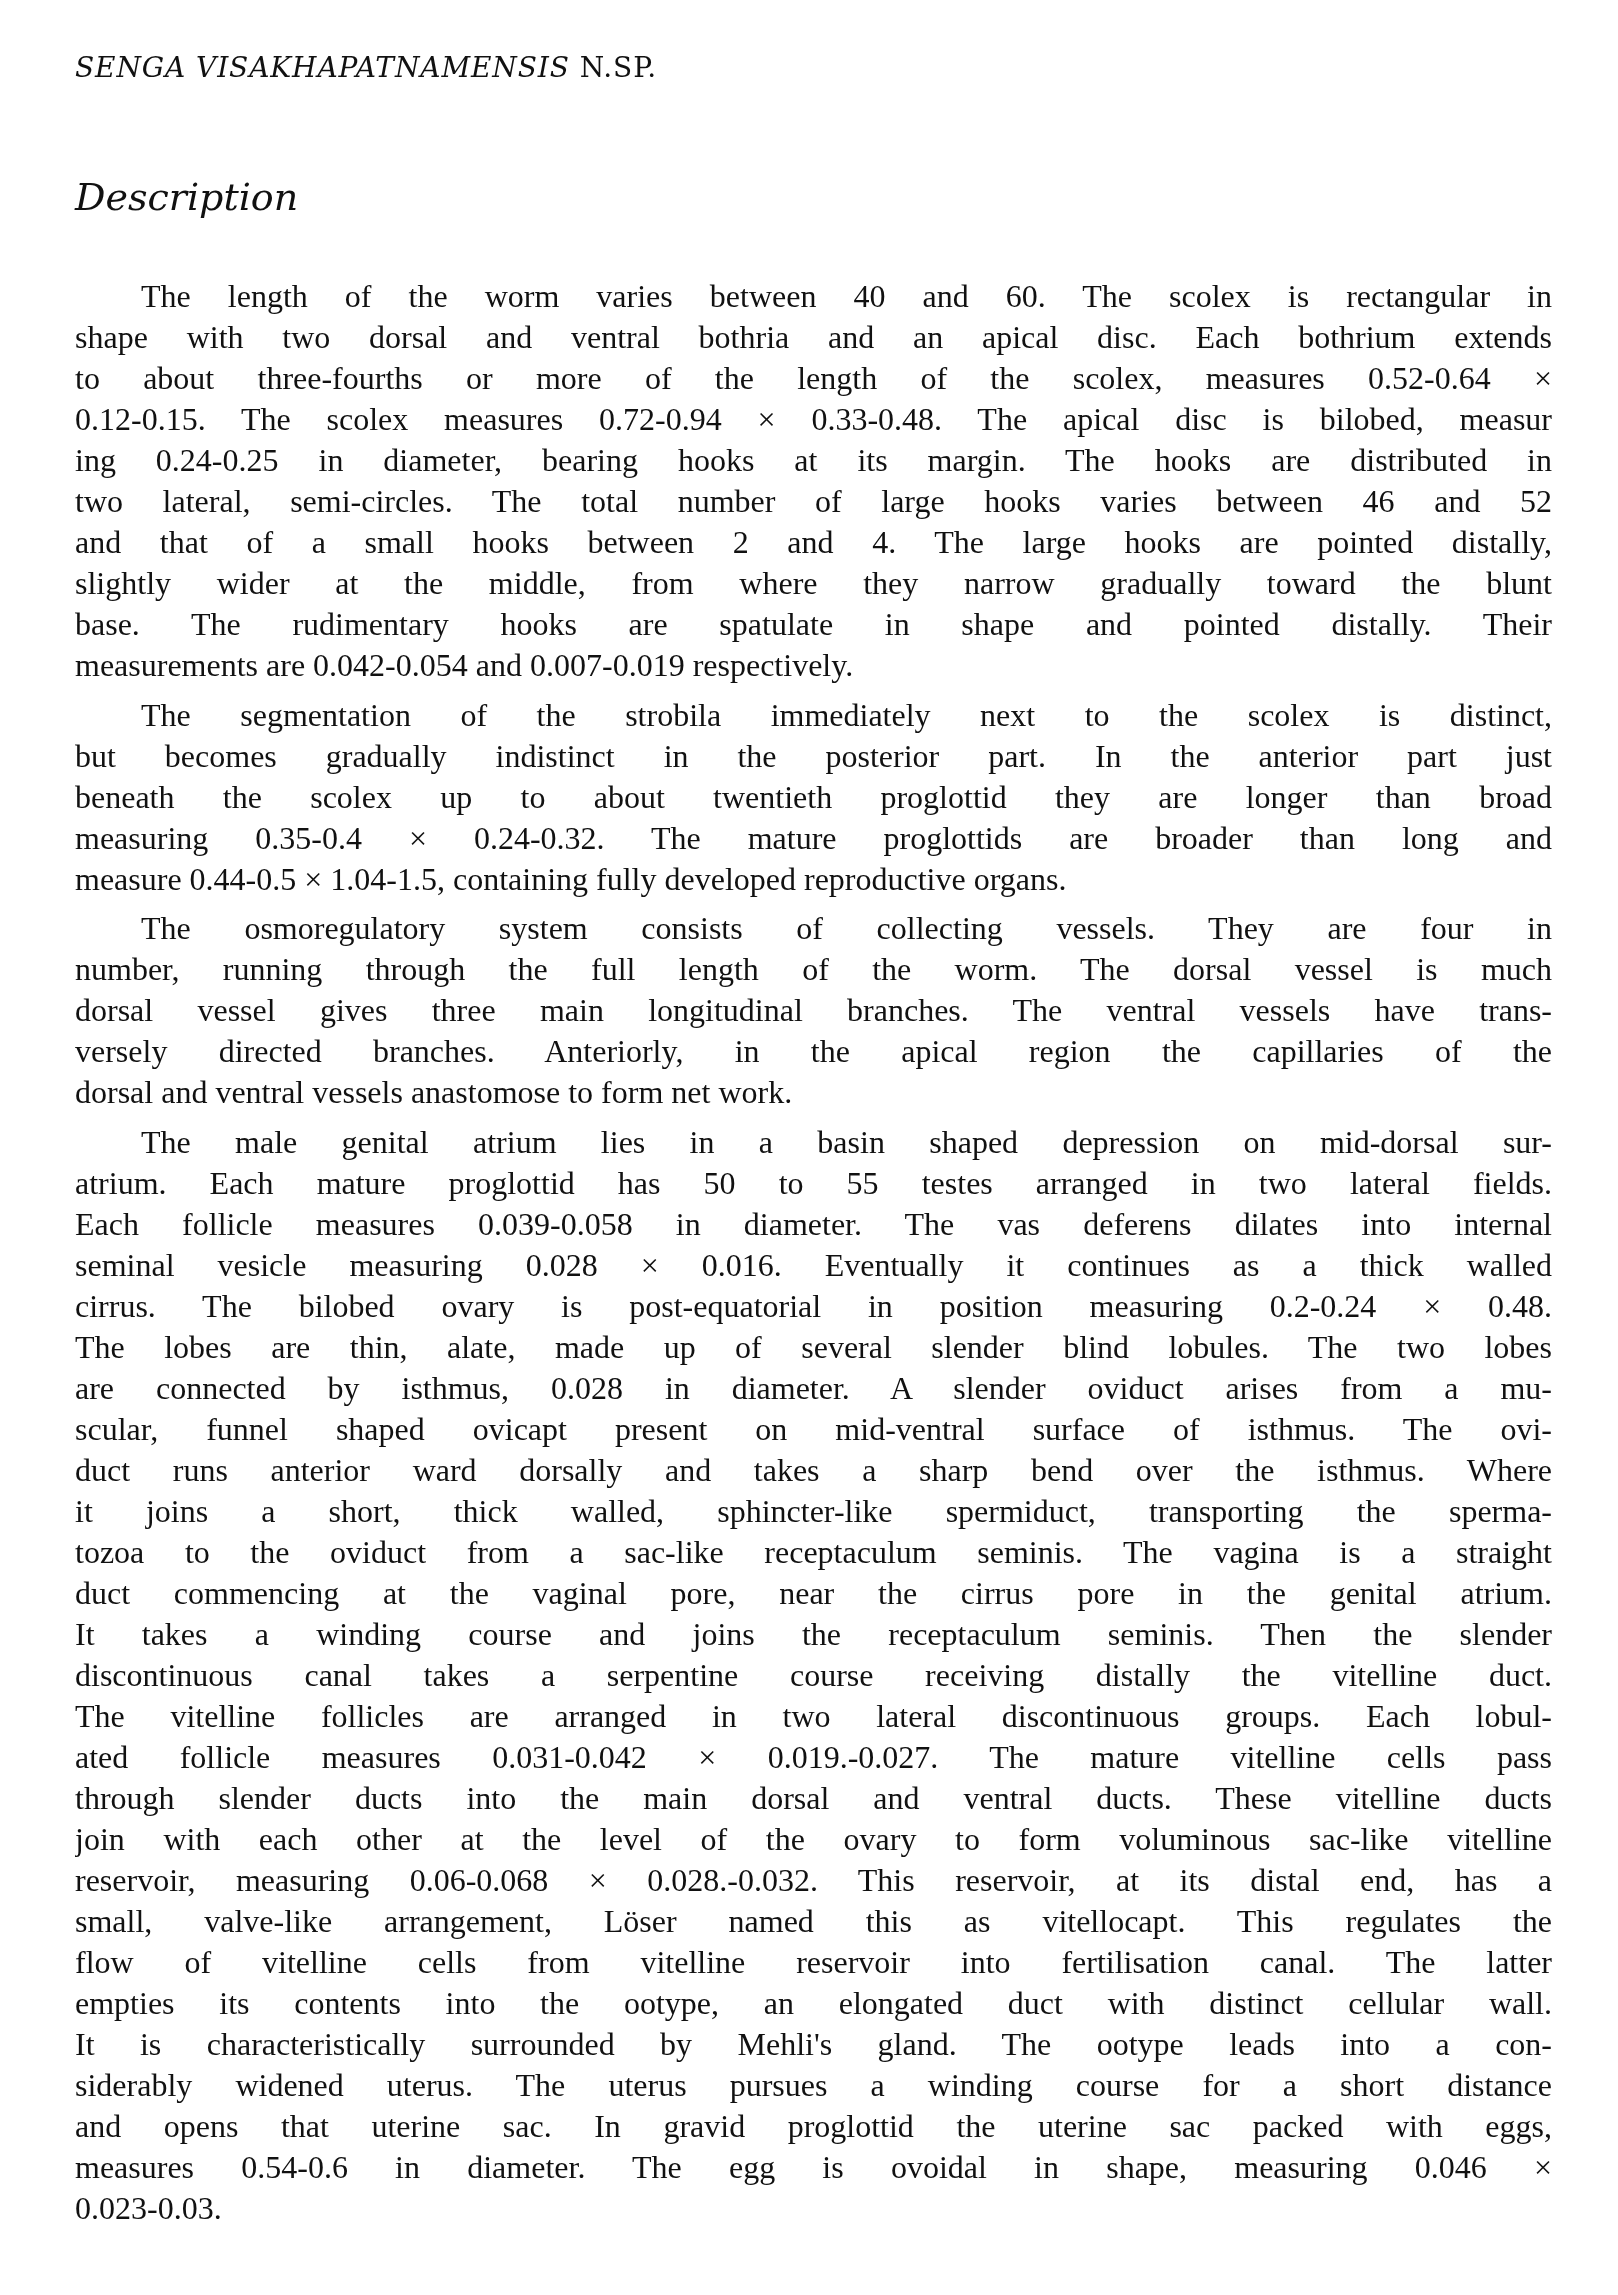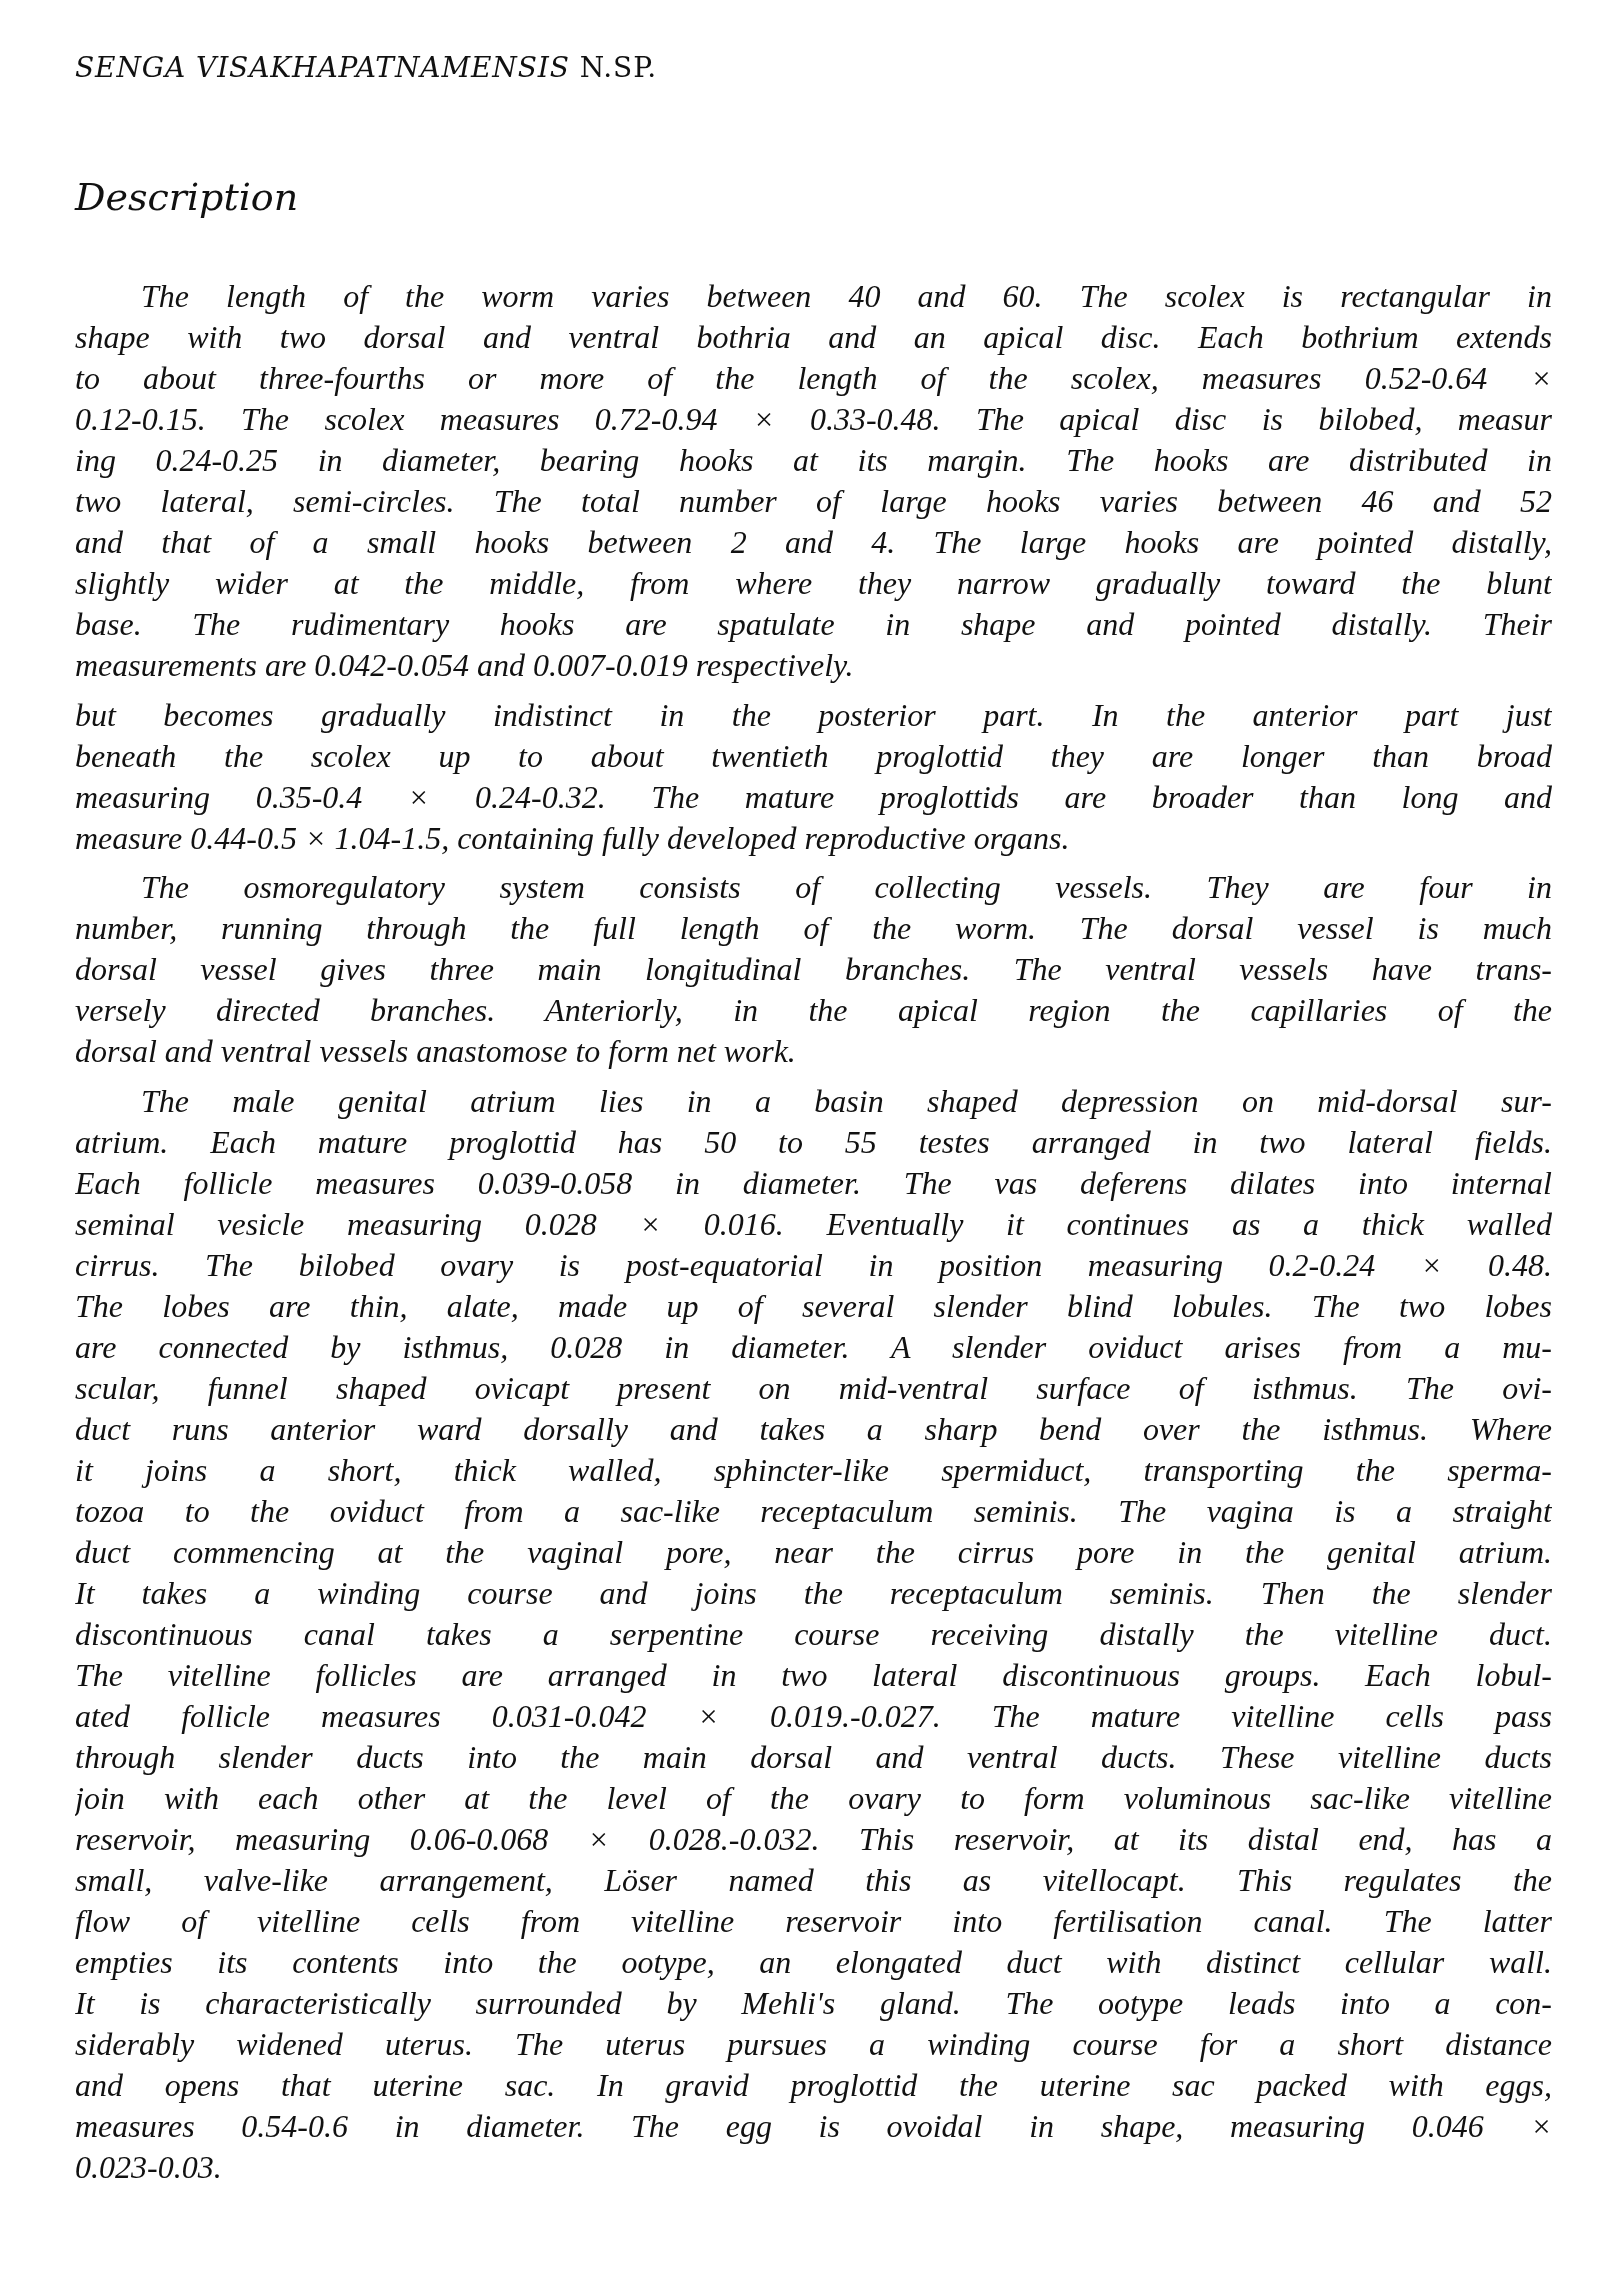--- a/index.html
+++ b/index.html
@@ -56,21 +56,20 @@
     .para {
       margin: 0 0 8.6px 0;
     }
     .line {
       display: block;
       text-align: justify;
       text-align-last: justify;
       white-space: normal;
       height: 41px;
       overflow: hidden;
-      font-style: italic;
     }
     .line.first {
       padding-left: 66px;
     }
     .line.last {
       text-align-last: left;
     }
   </style>
 </head>
 <body>
@@ -90,20 +89,21 @@
         <span class="line">to about three-fourths or more of the length of the scolex, measures 0.52-0.64 ×</span>
         <span class="line">0.12-0.15. The scolex measures 0.72-0.94 × 0.33-0.48. The apical disc is bilobed, measur</span>
         <span class="line">ing 0.24-0.25 in diameter, bearing hooks at its margin. The hooks are distributed in</span>
         <span class="line">two lateral, semi-circles. The total number of large hooks varies between 46 and 52</span>
         <span class="line">and that of a small hooks between 2 and 4. The large hooks are pointed distally,</span>
         <span class="line">slightly wider at the middle, from where they narrow gradually toward the blunt</span>
         <span class="line">base. The rudimentary hooks are spatulate in shape and pointed distally. Their</span>
         <span class="line last">measurements are 0.042-0.054 and 0.007-0.019 respectively.</span>
       </div>
     <div class="para">
+        <span class="line first">The segmentation of the strobila immediately next to the scolex is distinct,</span>
         <span class="line">but becomes gradually indistinct in the posterior part.  In the anterior part just</span>
         <span class="line">beneath the scolex up to about twentieth proglottid they are longer than broad</span>
         <span class="line">measuring 0.35-0.4 × 0.24-0.32. The mature proglottids are broader than long and</span>
         <span class="line last">measure 0.44-0.5 × 1.04-1.5, containing fully developed reproductive organs.</span>
       </div>
     <div class="para">
         <span class="line first">The osmoregulatory system consists of collecting vessels. They are four in</span>
         <span class="line">number, running through the full length of the worm. The dorsal vessel is much</span>
         <span class="line">dorsal vessel gives three main longitudinal branches. The ventral vessels have trans-</span>
         <span class="line">versely directed branches. Anteriorly, in the apical region the capillaries of the</span>

